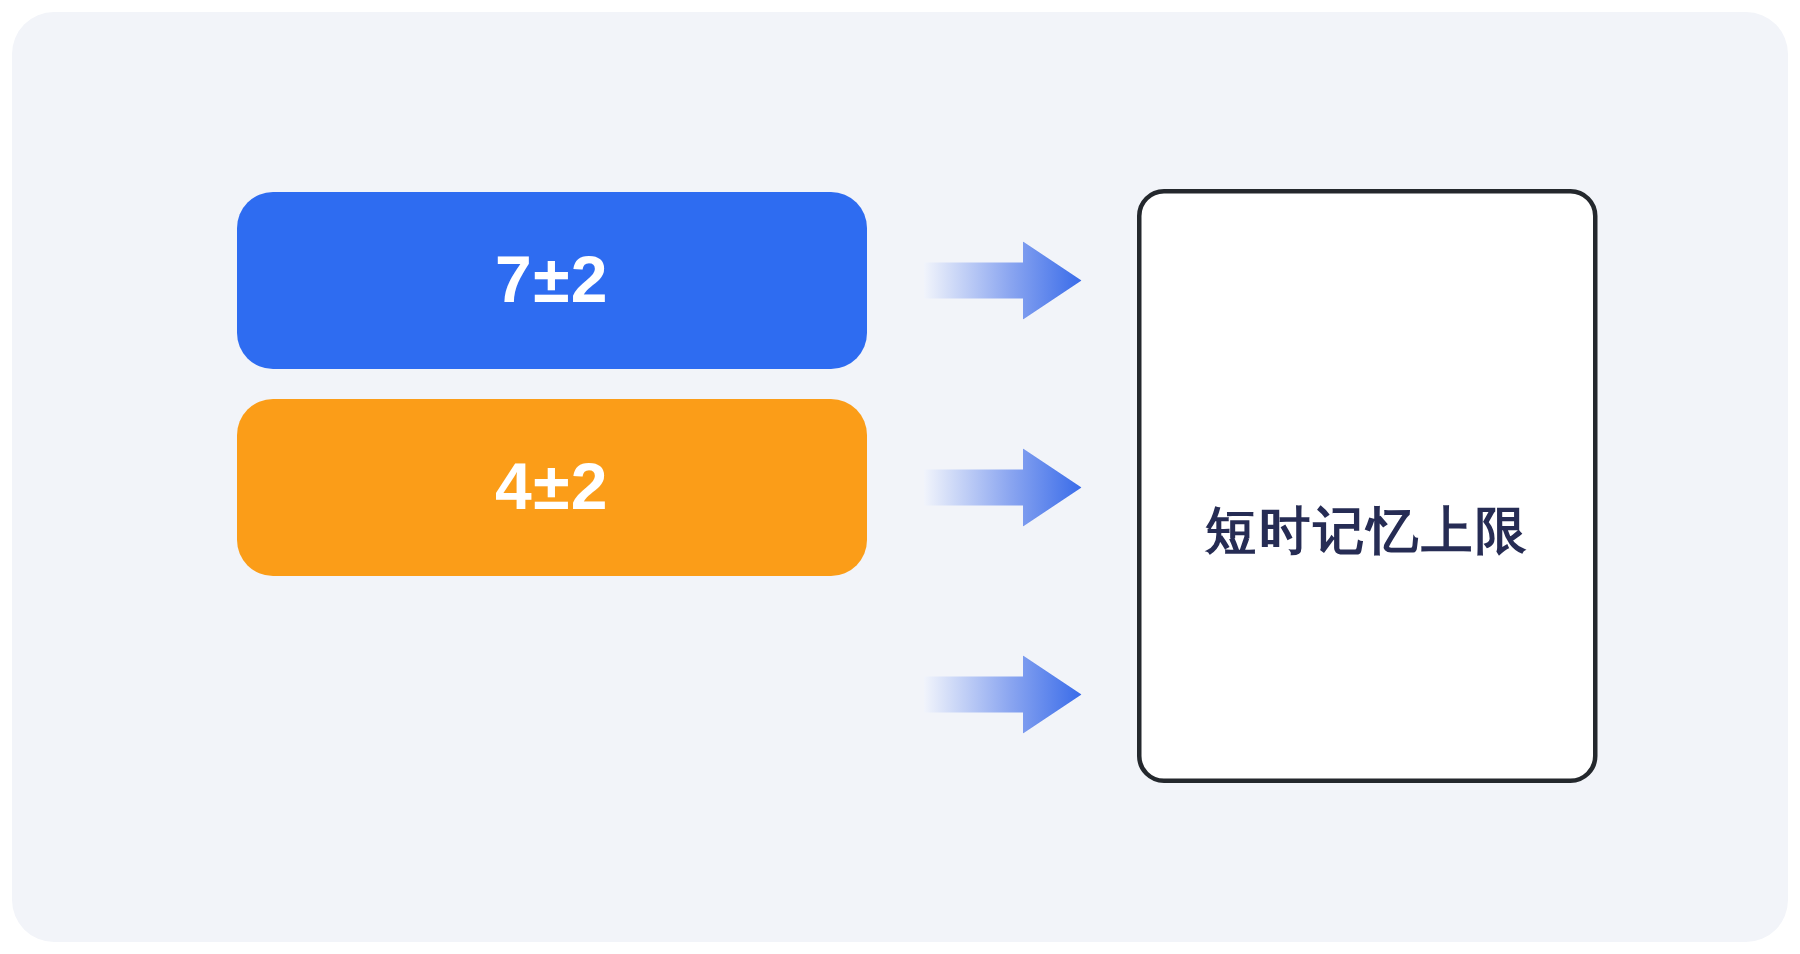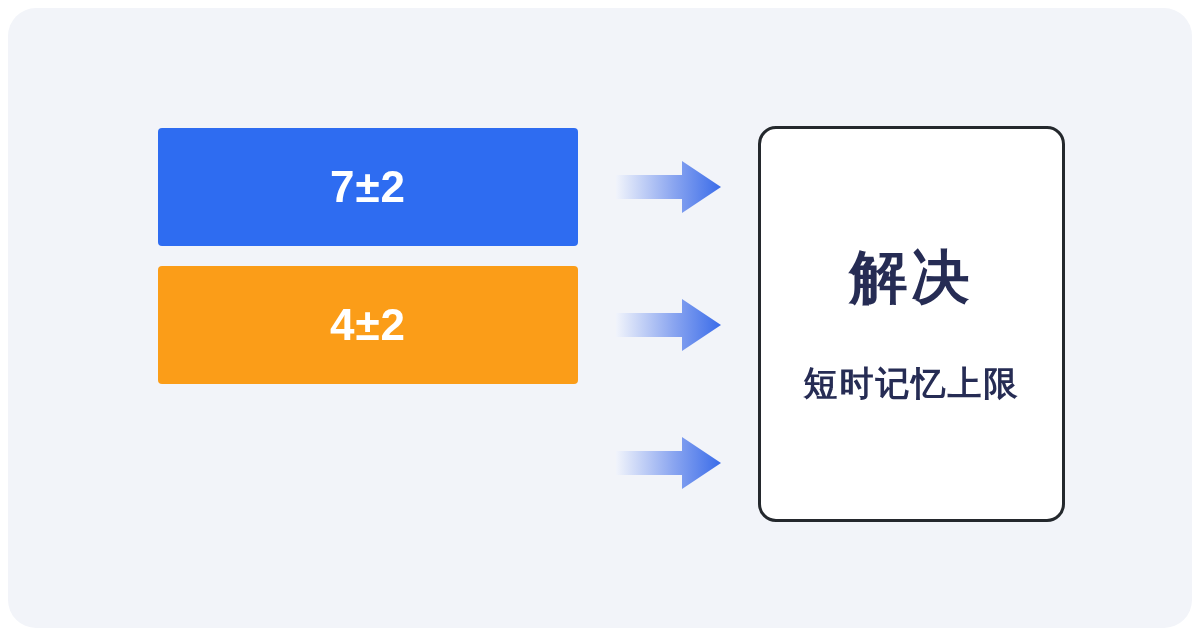--- a/index.html
+++ b/index.html
@@ -17,21 +17,21 @@
     top: 8px;
     width: 1184px;
     height: 620px;
     border-radius: 28px;
   }
   .source-box {
     position: absolute;
     left: 150px;
     width: 420px;
     height: 118px;
-    border-radius: 4px;
+    border-radius: 24px;
     display: flex;
     align-items: center;
     justify-content: center;
   }
   .source-box .box-label {
     font-size: 44px;
     font-weight: bold;
     letter-spacing: 1px;
   }
   .box-1 { top: 120px; }
@@ -110,17 +110,16 @@
 
   <svg class="arrow arrow-2" viewBox="0 0 105 52">
     <polygon points="0,14 66,14 66,0 105,26 66,52 66,38 0,38" fill="url(#arrowGrad)"></polygon>
   </svg>
 
   <svg class="arrow arrow-3" viewBox="0 0 105 52">
     <polygon points="0,14 66,14 66,0 105,26 66,52 66,38 0,38" fill="url(#arrowGrad)"></polygon>
   </svg>
 
   <div class="solution-card" style="background-color: rgb(255, 255, 255); border-color: rgb(36, 40, 45);">
-    <div class="card-title" style="color: rgb(38, 44, 84);">解决</div>
     <div class="card-subtitle" style="color: rgb(38, 44, 84);">短时记忆上限</div>
   </div>
 
 </div>
 
 </body></html>

